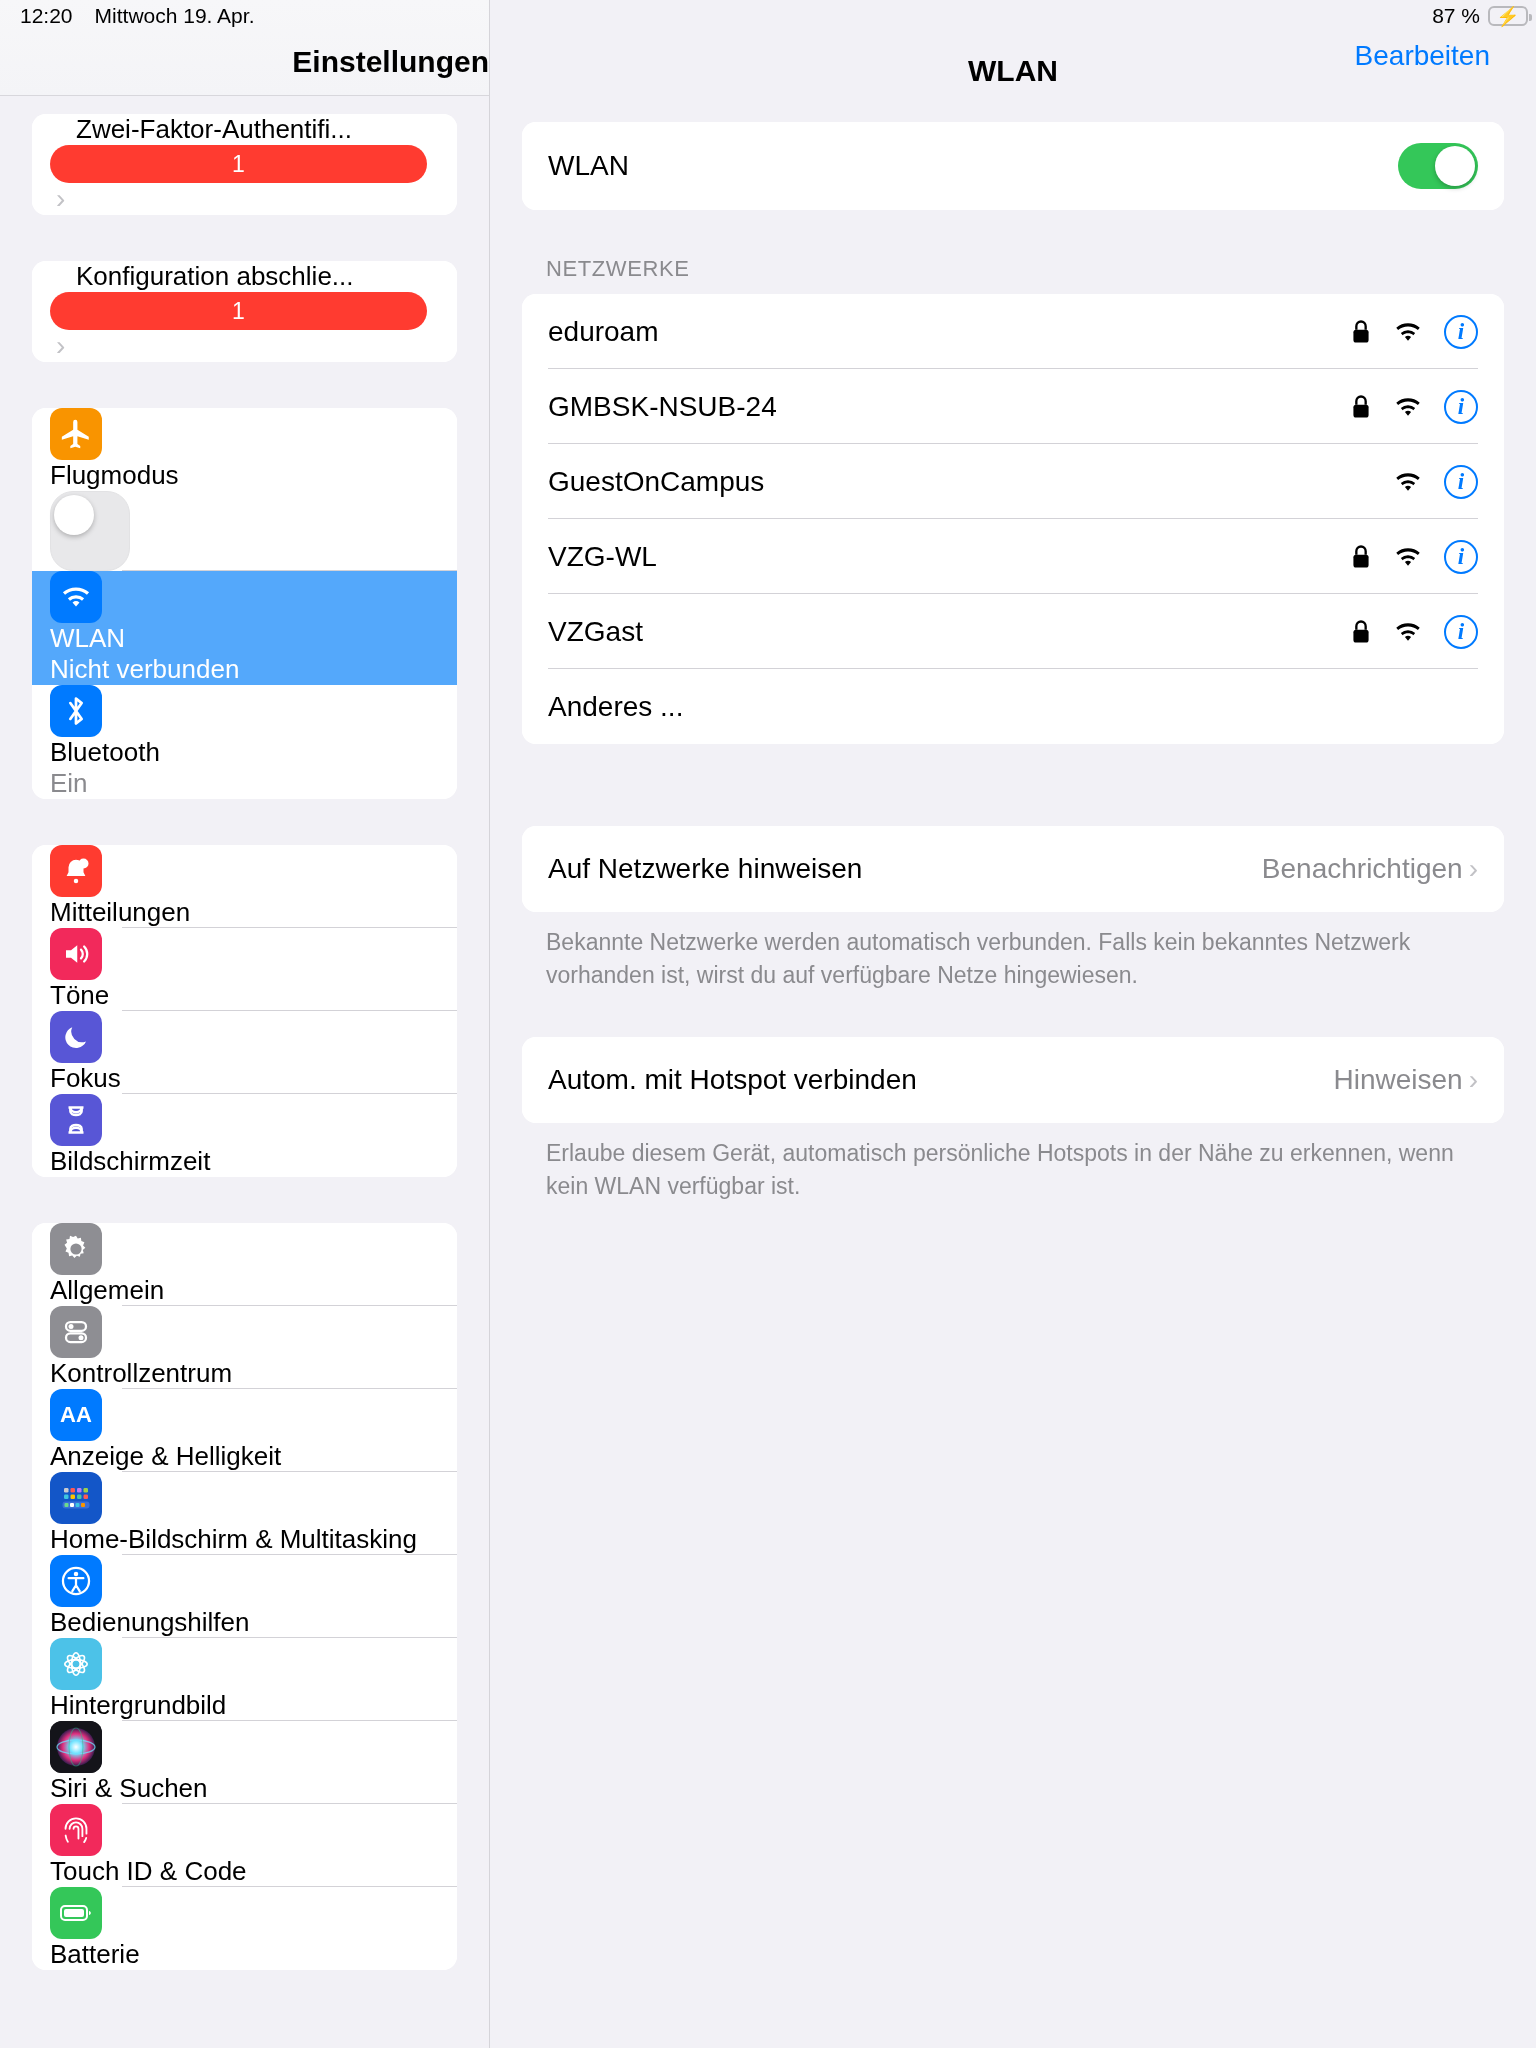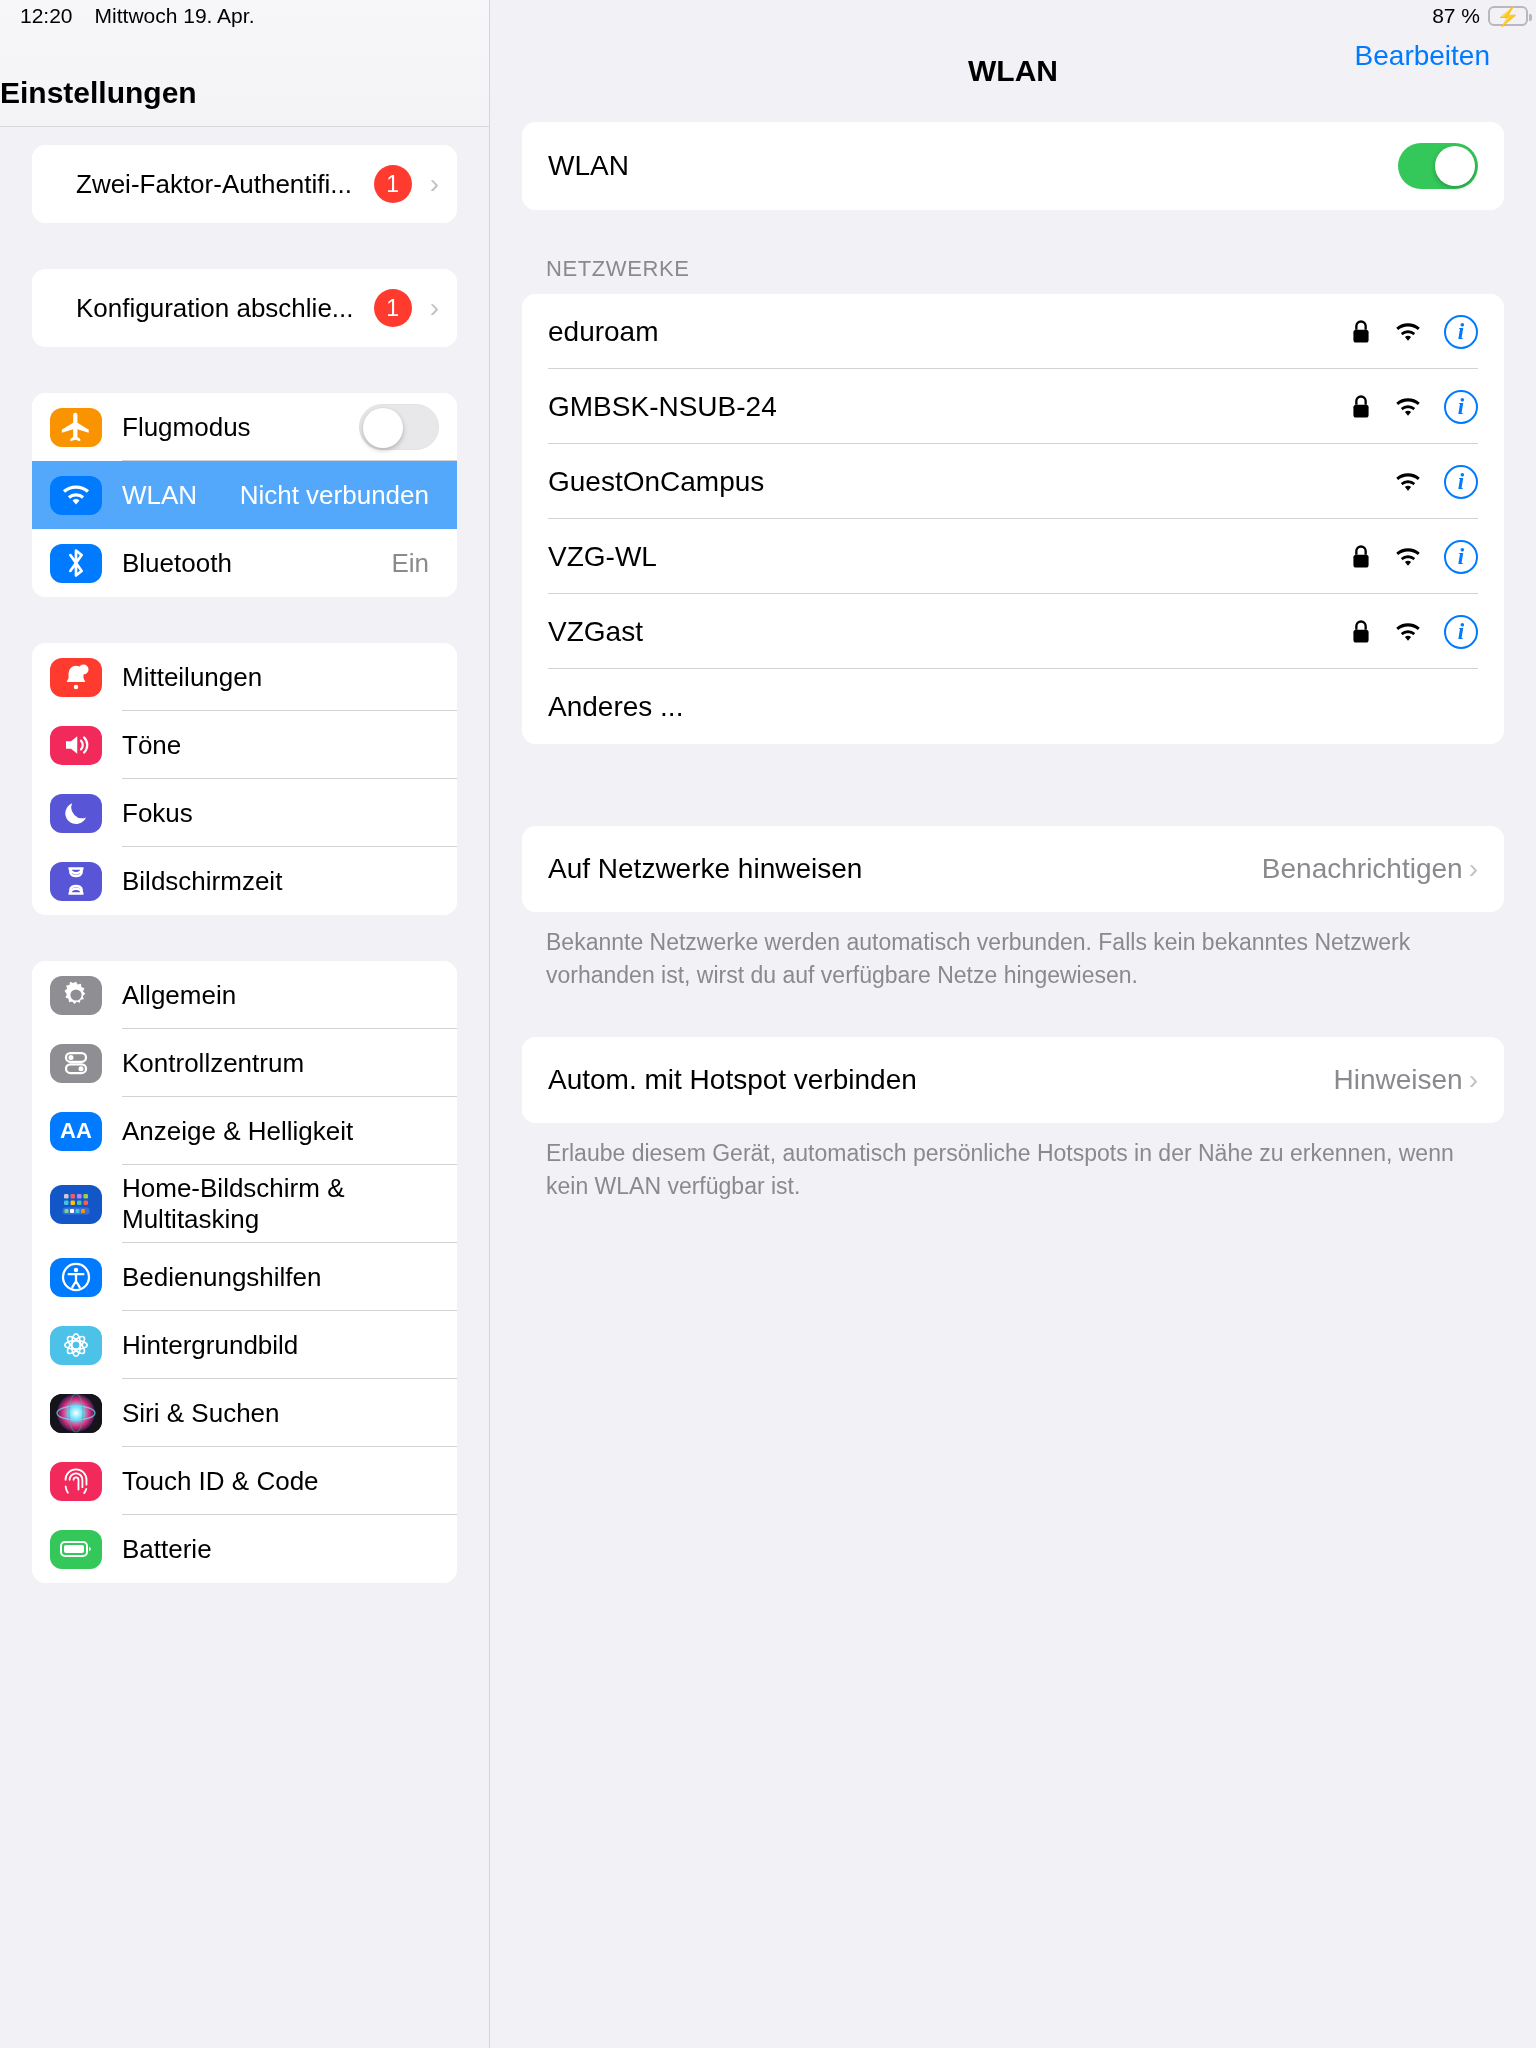--- a/index.html
+++ b/index.html
@@ -36,36 +36,37 @@
   }
 
   
   .sidebar {
     width: 490px; height: 2048px; flex: 0 0 490px;
     background: #f2f1f6;
     border-right: 1px solid #d5d4d9;
     position: relative; overflow: hidden;
   }
   .sb-header {
-    height: 127px; background: linear-gradient(180deg,#f7f7f9 0%, #f4f4f7 100%);
+    height: 96px; background: linear-gradient(180deg,#f7f7f9 0%, #f4f4f7 100%);
     border-bottom: 1px solid #d8d7dc;
-    display: flex; align-items: flex-end; justify-content: flex-start;
+    display: flex; align-items: flex-end; justify-content: flex-end;
     padding-bottom: 16px;
+    padding-left: 30px;
   }
   .sb-title { font-size: 30px; font-weight: bold; color: #000; }
   .sb-scroll { padding: 0 32px; }
 
   .card { background: #fff; border-radius: 14px; overflow: hidden; }
   .gap-lg { height: 46px; }
   .gap-md { height: 36px; }
   .gap-xs { height: 18px; }
 
   .row {
-    display: flex; align-items: center; min-height: 68px;
-    padding: 0 18px; position: relative; background: #fff;
+    display: flex; min-height: 68px;
+    padding: 0 18px; position: relative; background: #fff; flex-direction: column;
   }
   .row.tall { min-height: 78px; }
   .row .sep {
     position: absolute; left: 90px; right: 0; bottom: 0; height: 1px; background: #d3d2d7;
   }
   .row:last-child .sep { display: none; }
   .row-label { font-size: 26px; color: #000; flex: 1; }
   .row-label.indent { padding-left: 26px; }
   .row-value { font-size: 26px; color: #8a8a8e; margin-right: 10px; }
   .chev { color: #c2c2c6; font-size: 28px; font-weight: 500; margin-left: 6px; }

